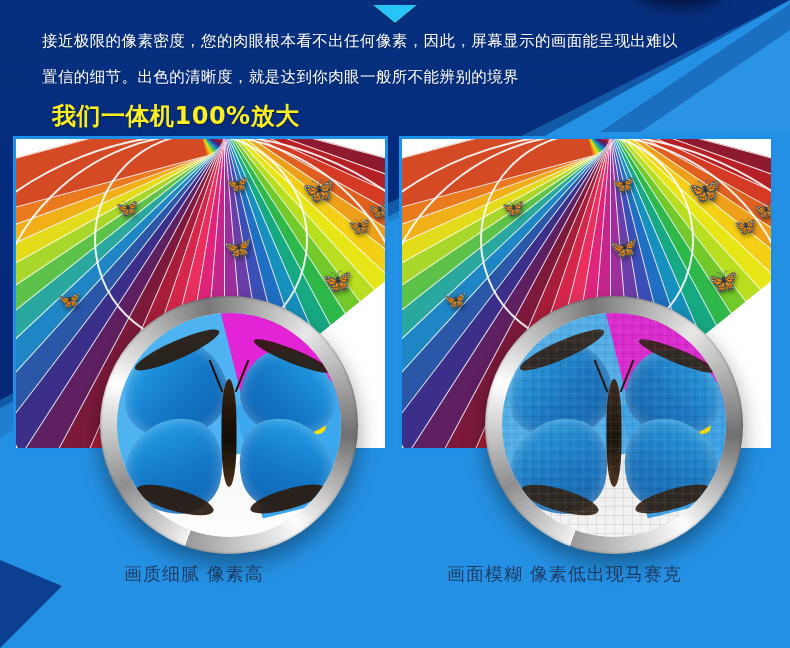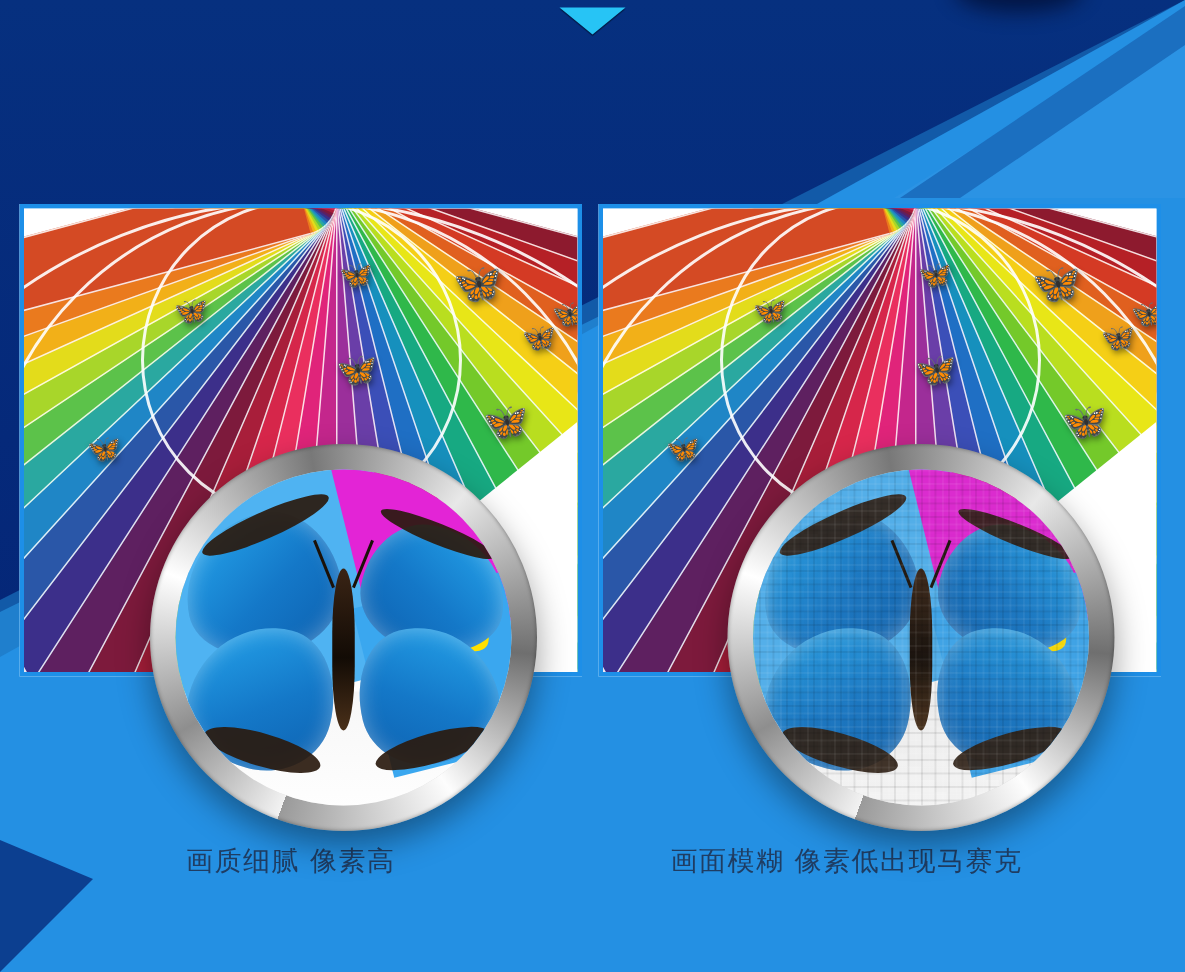--- a/index.html
+++ b/index.html
@@ -204,22 +204,25 @@
   <div class="band-upper-light"></div>
   <div class="band-upper-mid"></div>
   <div class="band-bottomdark"></div>
   <div class="top-blur"></div>
 
   <div class="arrow-wrap">
     <div class="arrow"></div>
   </div>
 
   <div class="headline">
+    <div>接近极限的像素密度，您的肉眼根本看不出任何像素，因此，屏幕显示的画面能呈现出难以</div>
+    <div>置信的细节。出色的清晰度，就是达到你肉眼一般所不能辨别的境界</div>
   </div>
 
+  <div class="ptitle left">我们一体机100%放大</div>
 
   <div class="panel left">
     <div class="panel-inner">
       <div class="fan">
           <div class="ray" style="background: rgb(141, 26, 46); transform: translateX(-50%) rotate(-75deg);"></div>
           <div class="ray" style="background: rgb(181, 32, 38); transform: translateX(-50%) rotate(-70.3125deg);"></div>
           <div class="ray" style="background: rgb(212, 58, 36); transform: translateX(-50%) rotate(-65.625deg);"></div>
           <div class="ray" style="background: rgb(224, 96, 31); transform: translateX(-50%) rotate(-60.9375deg);"></div>
           <div class="ray" style="background: rgb(239, 160, 27); transform: translateX(-50%) rotate(-56.25deg);"></div>
           <div class="ray" style="background: rgb(245, 207, 22); transform: translateX(-50%) rotate(-51.5625deg);"></div>

